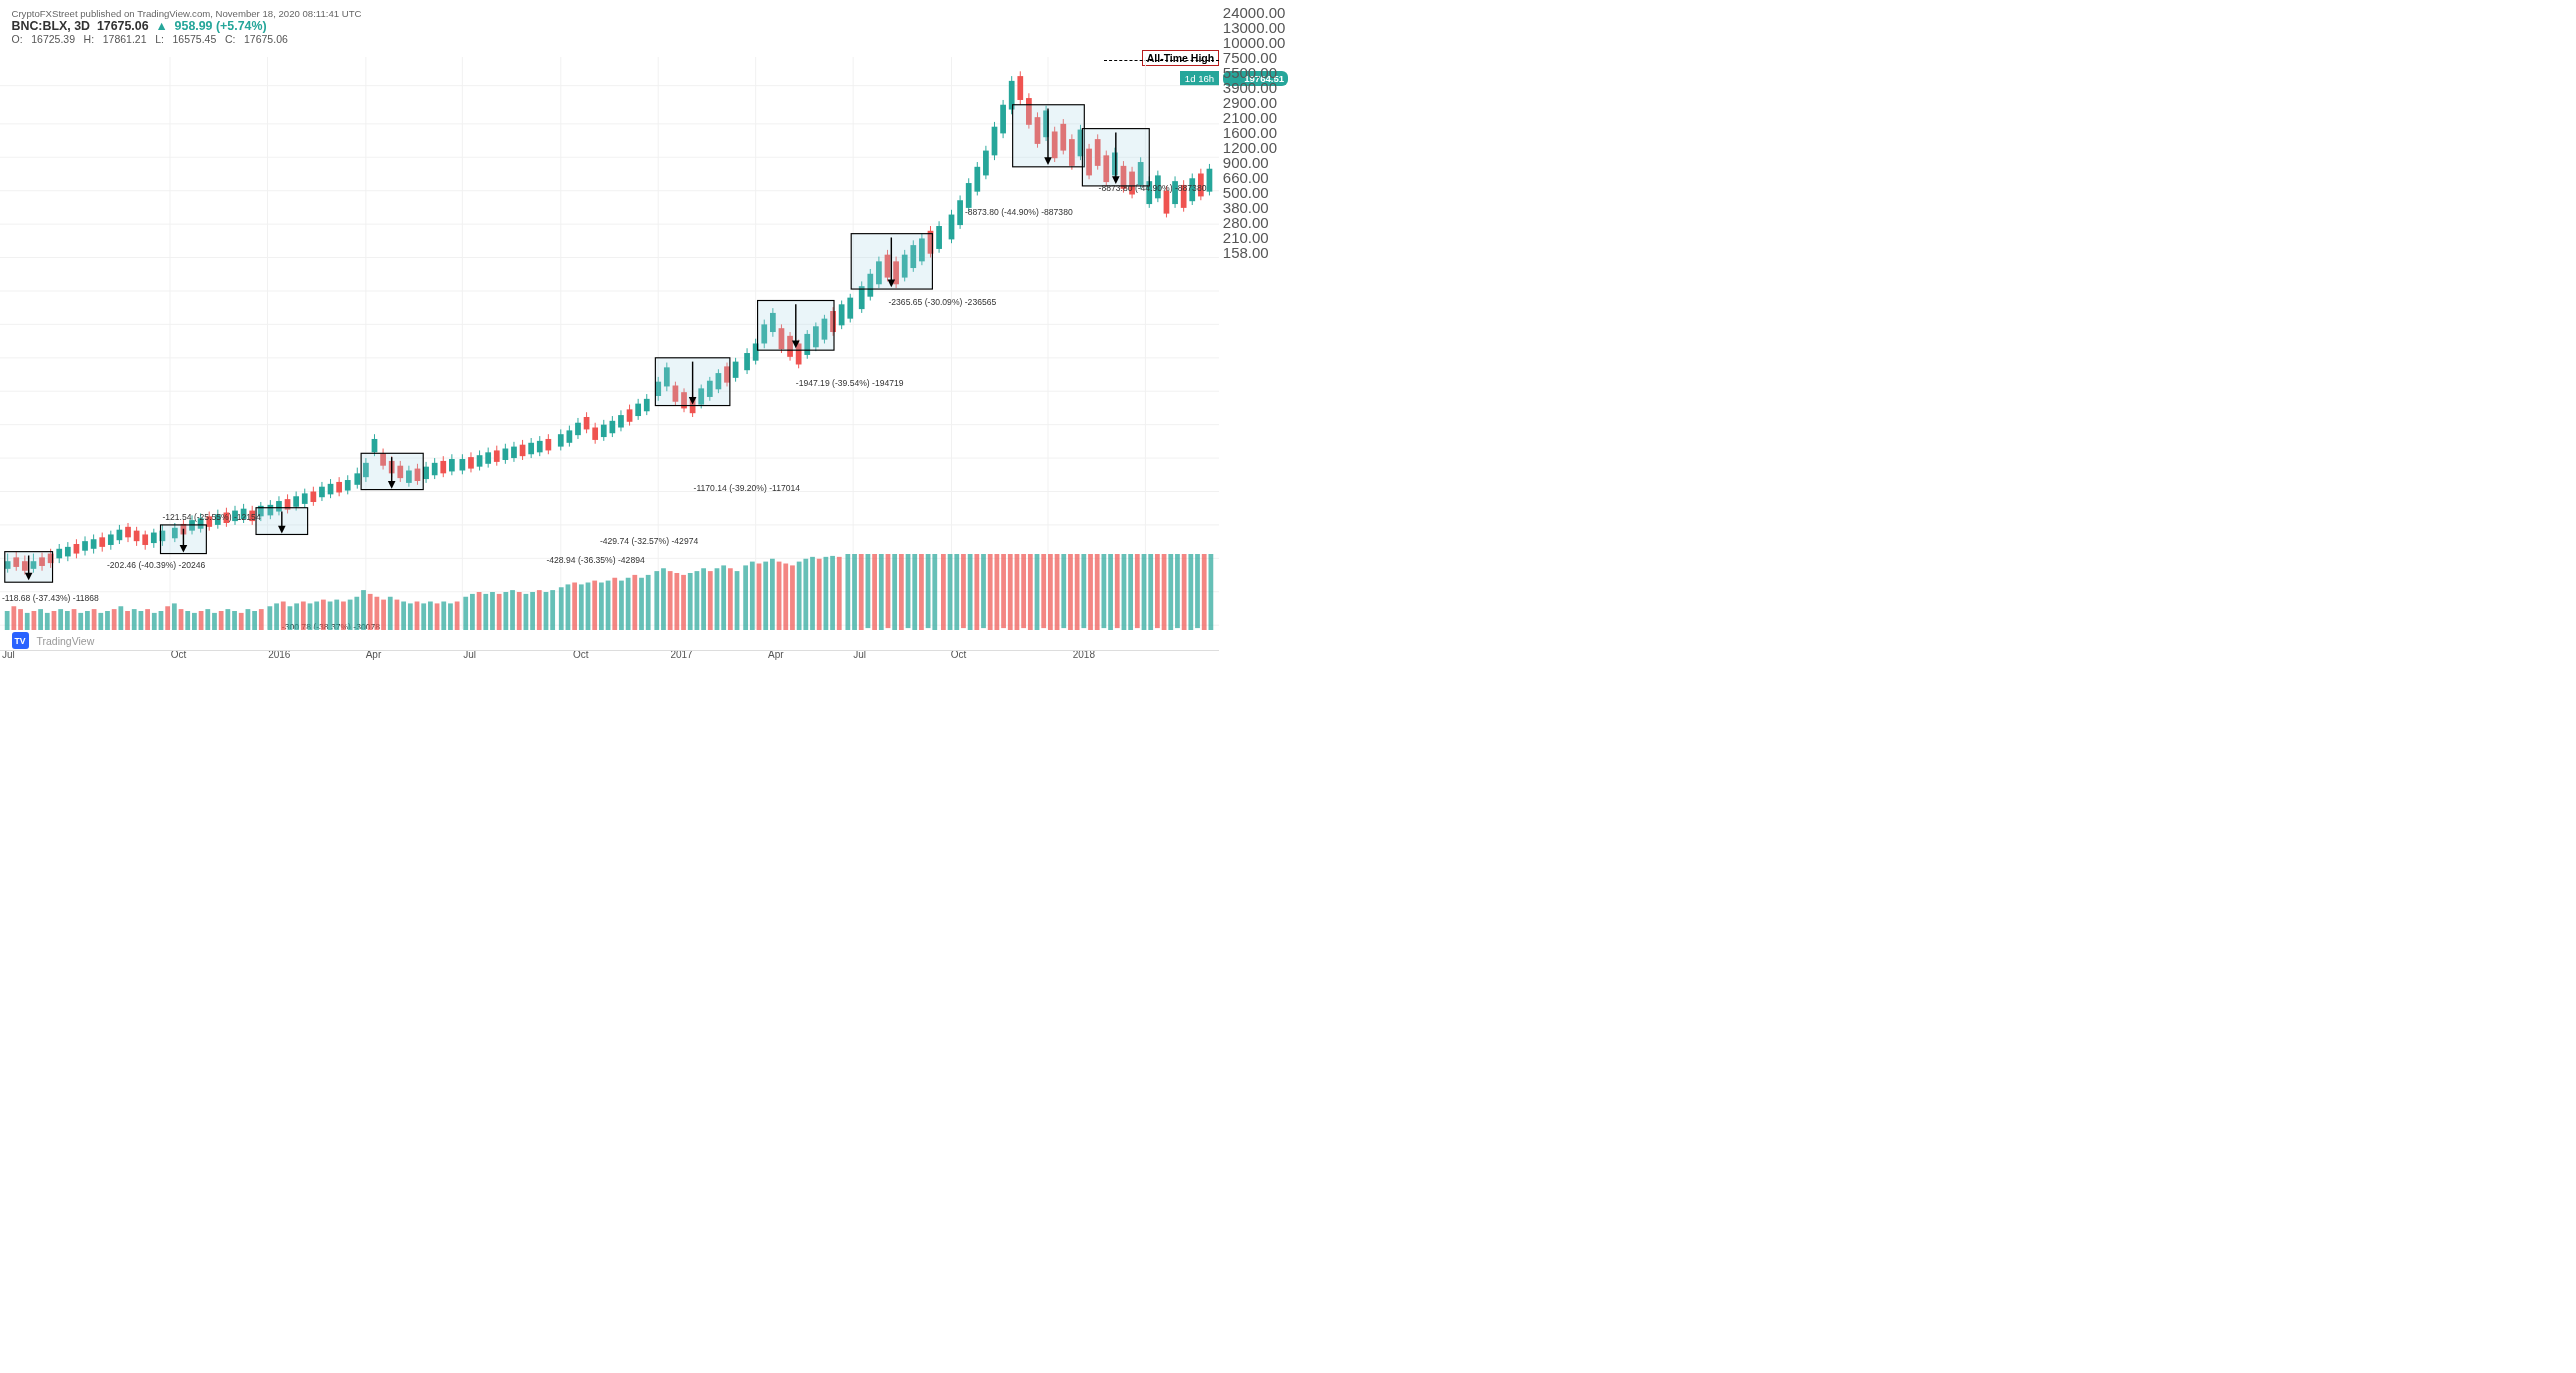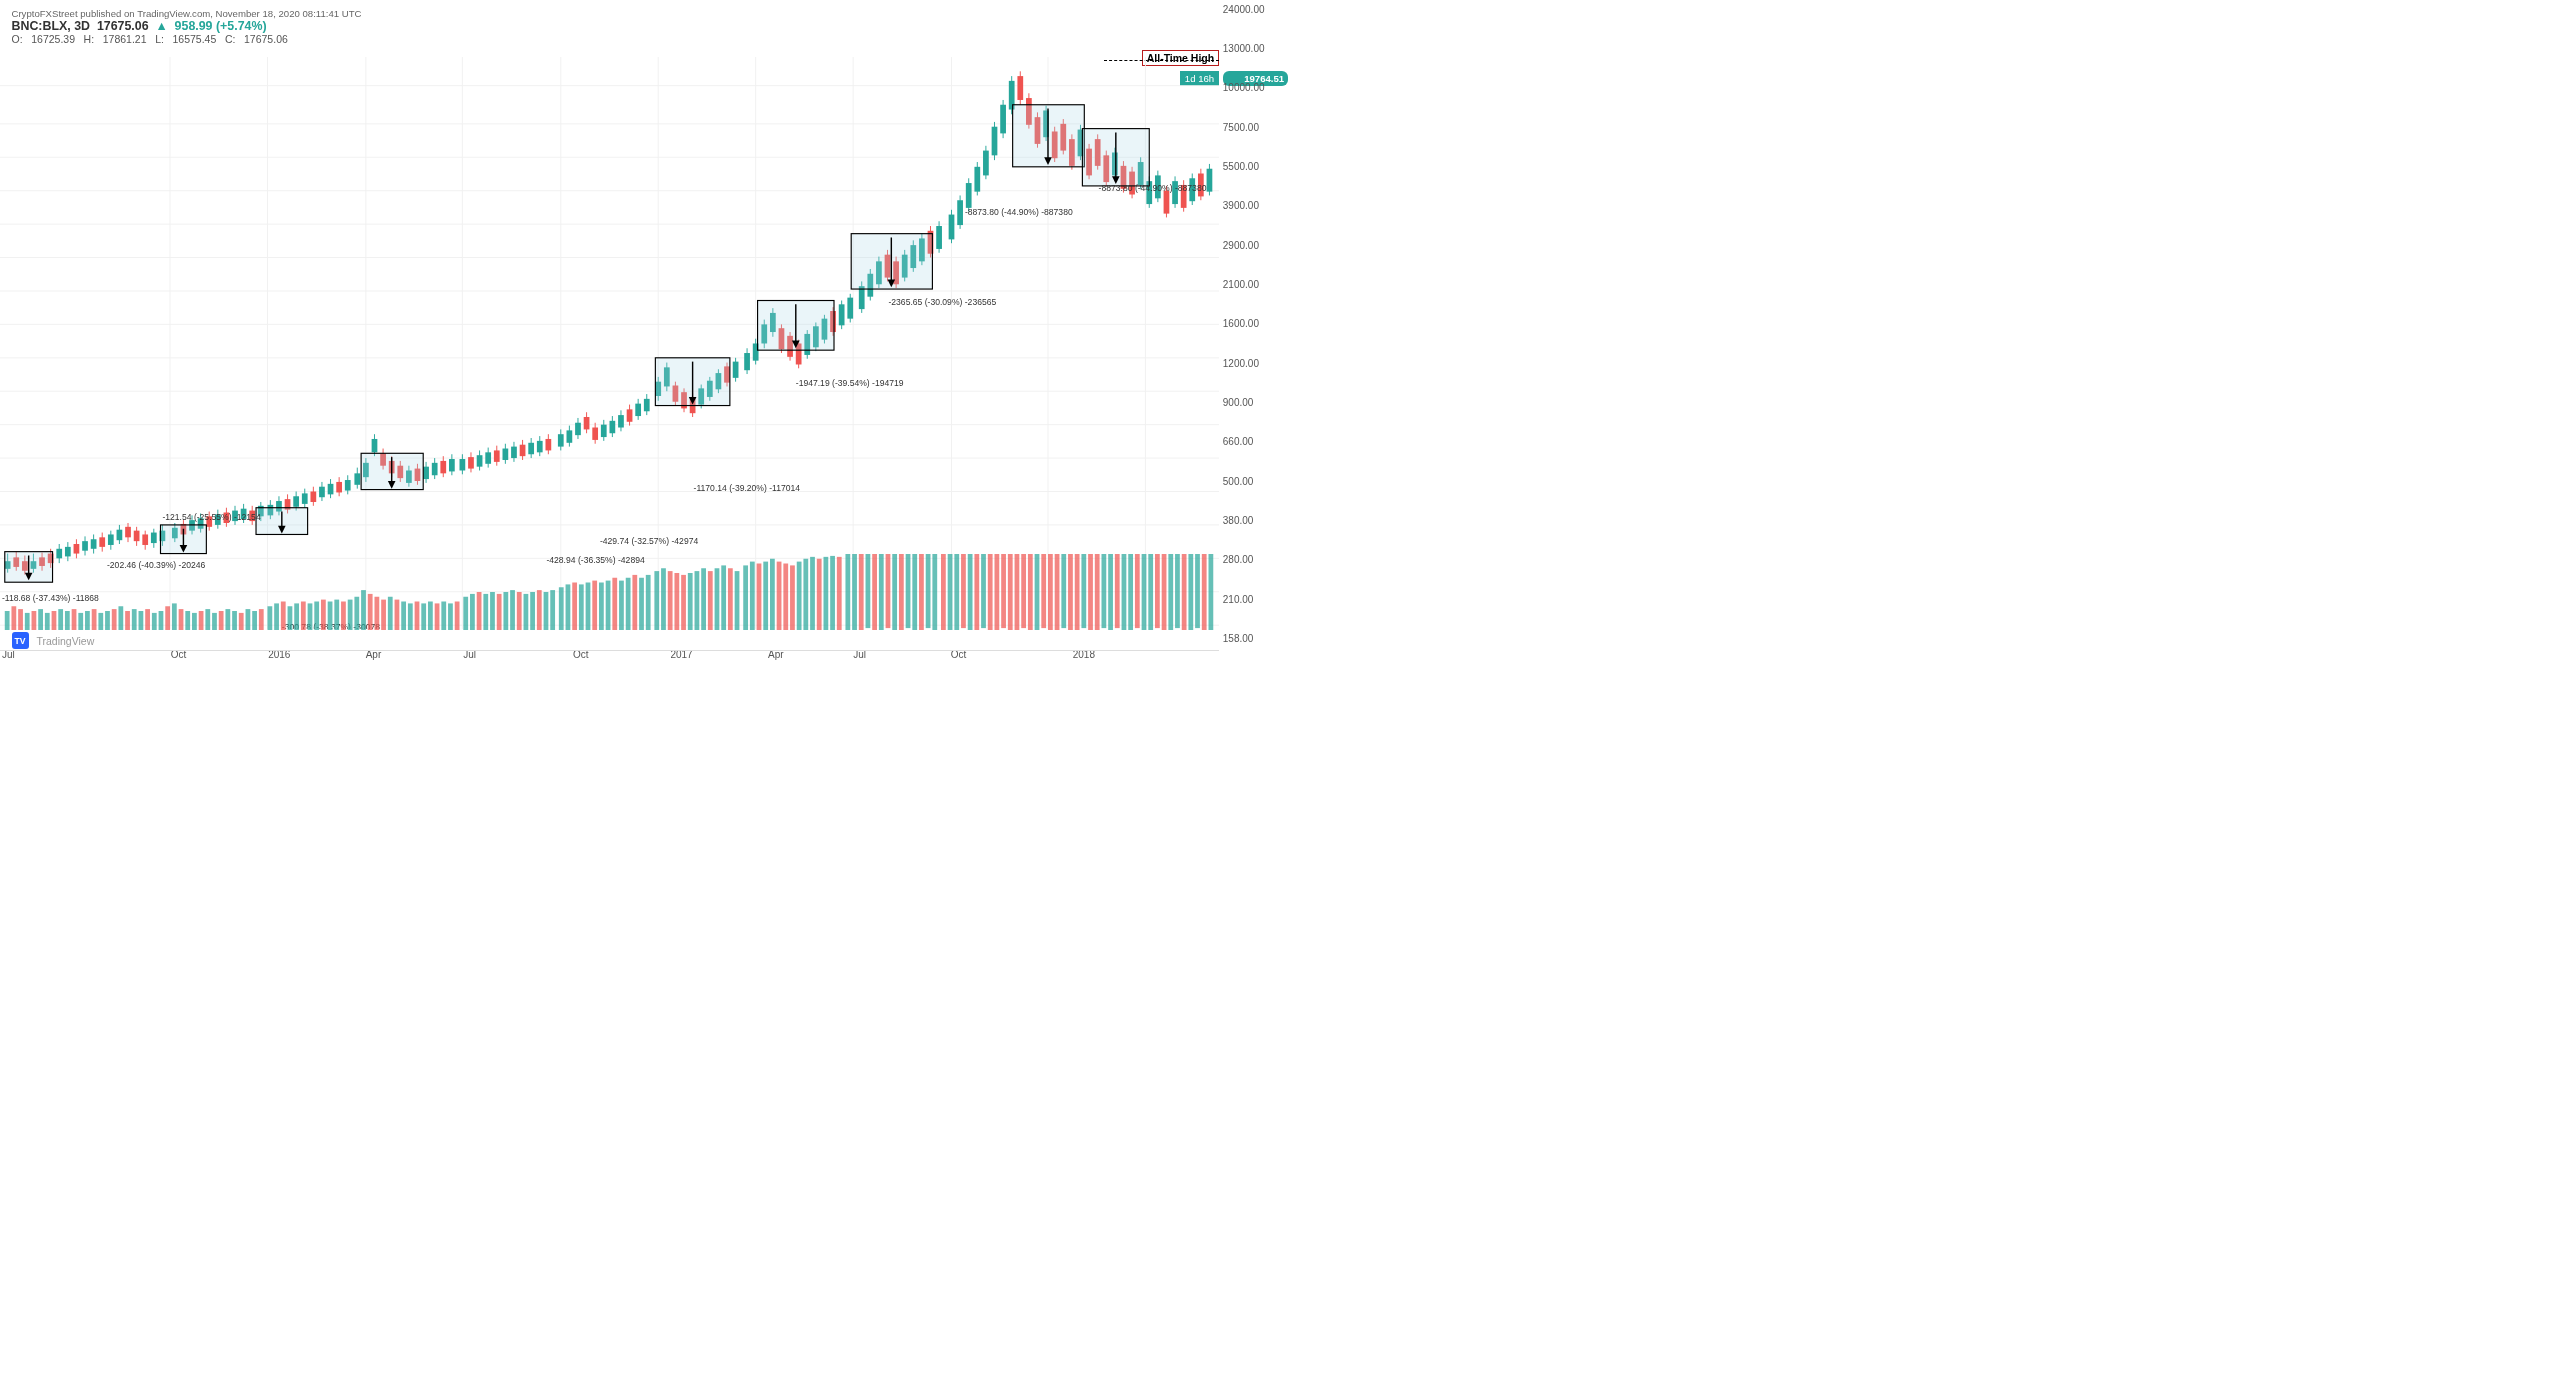--- a/index.html
+++ b/index.html
@@ -62,23 +62,23 @@
       font-weight: bold;
     }
     .price-axis {
       position: absolute;
       right: 0;
       top: 0;
       width: 69px;
       height: calc(100% - 38px);
       display: flex;
       flex-direction: column;
-      justify-content: space-between;
+      justify-content: flex-start;
       padding: 4.8px 3.8px;
-      font-size: 10px;
+      font-size: 15px;
       color: #555;
     }
     .price-label {
       text-align: left;
       line-height: 1;
     }
     .all-time-high-label {
       position: absolute;
       right: 69px;
       top: 50px;

